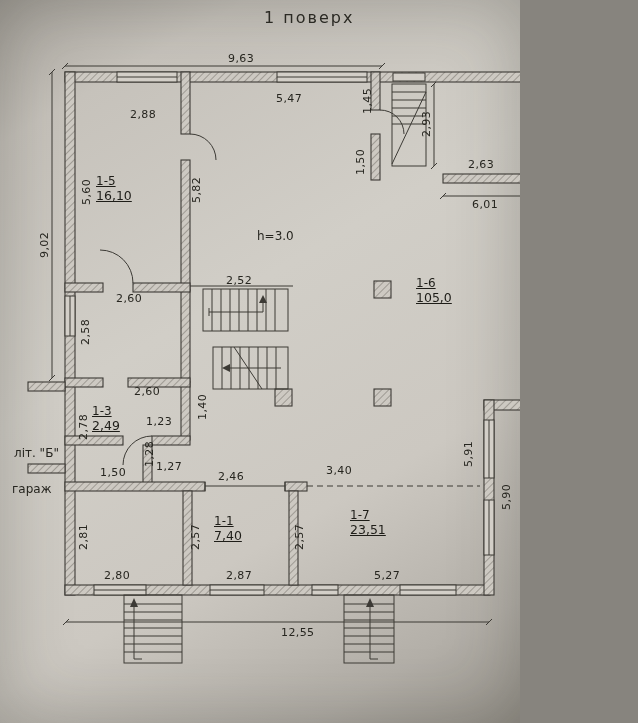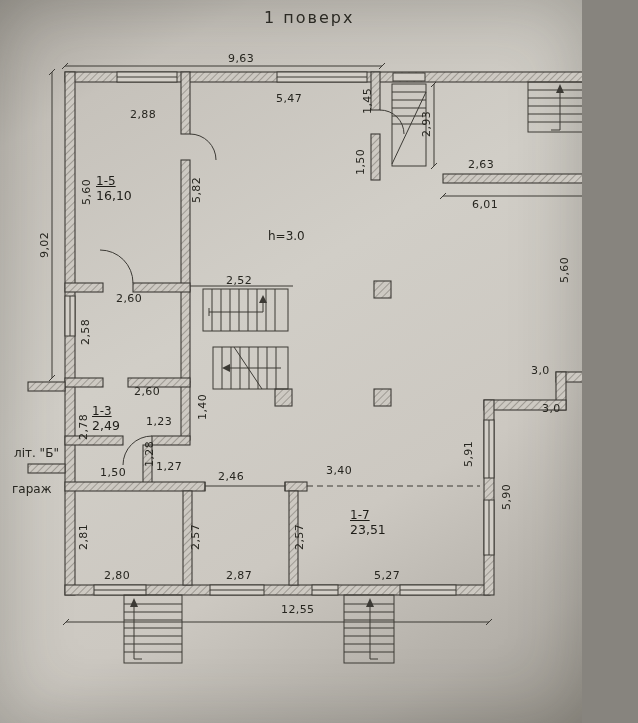--- a/index.html
+++ b/index.html
@@ -1,27 +1,27 @@
 <!DOCTYPE html>
 <html><head>
 <meta charset="utf-8">
 <style>
   html,body{margin:0;padding:0;background:#87847e;}
   .photo{
-    position:relative;width:582px;height:723px;overflow:hidden;
+    position:relative;width:520px;height:723px;overflow:hidden;
     background:linear-gradient(150deg,#a9a59e 0%,#c6c2bb 14%,#d1cec7 42%,#ccc8c1 68%,#b3afa8 88%,#9b978f 100%);
     box-shadow:inset 0 0 70px rgba(40,38,34,.28);
     font-family:"DejaVu Sans",sans-serif;
   }
   .title{position:absolute;font-size:16px;color:#2b2a24;letter-spacing:2px;white-space:nowrap;}
   .t{position:absolute;font-size:11px;color:#26251f;letter-spacing:.4px;white-space:nowrap;line-height:14px;height:14px;}
   .v{transform:rotate(-90deg);transform-origin:0 0;}
   .room{position:absolute;color:#1e1d18;}
   .room .rid{font-size:12px;text-decoration:underline;line-height:14px;}
-  .room .rarea{font-size:12.5px;line-height:15px;}
+  .room .rarea{font-size:12.5px;line-height:15px;text-decoration:underline;}
   .note{position:absolute;font-size:12px;color:#26251f;white-space:nowrap;}
   svg{position:absolute;left:0;top:0;}
   .wall{fill:url(#hatch);stroke:#3c3a35;stroke-width:1.1;}
   .thin{fill:none;stroke:#3c3a35;stroke-width:1;}
   .win{fill:#d3cfc8;stroke:#3c3a35;stroke-width:1;}
   .dash{fill:none;stroke:#3c3a35;stroke-width:1;stroke-dasharray:6 4;}
   .ah{fill:#3c3a35;stroke:none;}
 </style>
 </head>
 <body>
@@ -214,26 +214,34 @@
   <div class="title" style="left:264px;top:8px">1  поверх</div>
 
   <div class="room" style="left:96px;top:174px;width:64px">
     <div class="rid">1-5</div>
     <div class="rarea">16,10</div>
   </div>
   <div class="room" style="left:92px;top:404px;width:64px">
     <div class="rid">1-3</div>
     <div class="rarea">2,49</div>
   </div>
+  <div class="room" style="left:214px;top:514px;width:64px">
+    <div class="rid">1-1</div>
+    <div class="rarea">7,40</div>
+  </div>
   <div class="room" style="left:350px;top:508px;width:76px">
     <div class="rid">1-7</div>
     <div class="rarea">23,51</div>
   </div>
-
-  <div class="note" style="left:268px;top:229px">h=3.0</div>
+  <div class="room" style="left:416px;top:276px;width:76px">
+    <div class="rid">1-6</div>
+    <div class="rarea">105,0</div>
+  </div>
+
+  <div class="note" style="left:257px;top:229px">h=3.0</div>
   <div class="note" style="left:14px;top:446px">літ. "Б"</div>
   <div class="note" style="left:12px;top:482px">гараж</div>
 
   <span class="t" style="left:228px;top:52px">9,63</span>
   <span class="t" style="left:130px;top:108px">2,88</span>
   <span class="t" style="left:276px;top:92px">5,47</span>
   <span class="t" style="left:468px;top:158px">2,63</span>
   <span class="t" style="left:472px;top:198px">6,01</span>
   <span class="t" style="left:226px;top:274px">2,52</span>
   <span class="t" style="left:116px;top:292px">2,60</span>
@@ -241,21 +249,21 @@
   <span class="t" style="left:542px;top:402px">3,0</span>
   <span class="t" style="left:134px;top:385px">2,60</span>
   <span class="t" style="left:146px;top:415px">1,23</span>
   <span class="t" style="left:100px;top:466px">1,50</span>
   <span class="t" style="left:156px;top:460px">1,27</span>
   <span class="t" style="left:218px;top:470px">2,46</span>
   <span class="t" style="left:326px;top:464px">3,40</span>
   <span class="t" style="left:104px;top:569px">2,80</span>
   <span class="t" style="left:226px;top:569px">2,87</span>
   <span class="t" style="left:374px;top:569px">5,27</span>
-  <span class="t" style="left:281px;top:603px">12,55</span>
+  <span class="t" style="left:281px;top:626px">12,55</span>
 
   <span class="t v" style="left:361px;top:114px">1,45</span>
   <span class="t v" style="left:420px;top:137px">2,93</span>
   <span class="t v" style="left:354px;top:175px">1,50</span>
   <span class="t v" style="left:80px;top:205px">5,60</span>
   <span class="t v" style="left:190px;top:203px">5,82</span>
   <span class="t v" style="left:38px;top:258px">9,02</span>
   <span class="t v" style="left:79px;top:345px">2,58</span>
   <span class="t v" style="left:558px;top:283px">5,60</span>
   <span class="t v" style="left:602px;top:293px">6,71</span>

